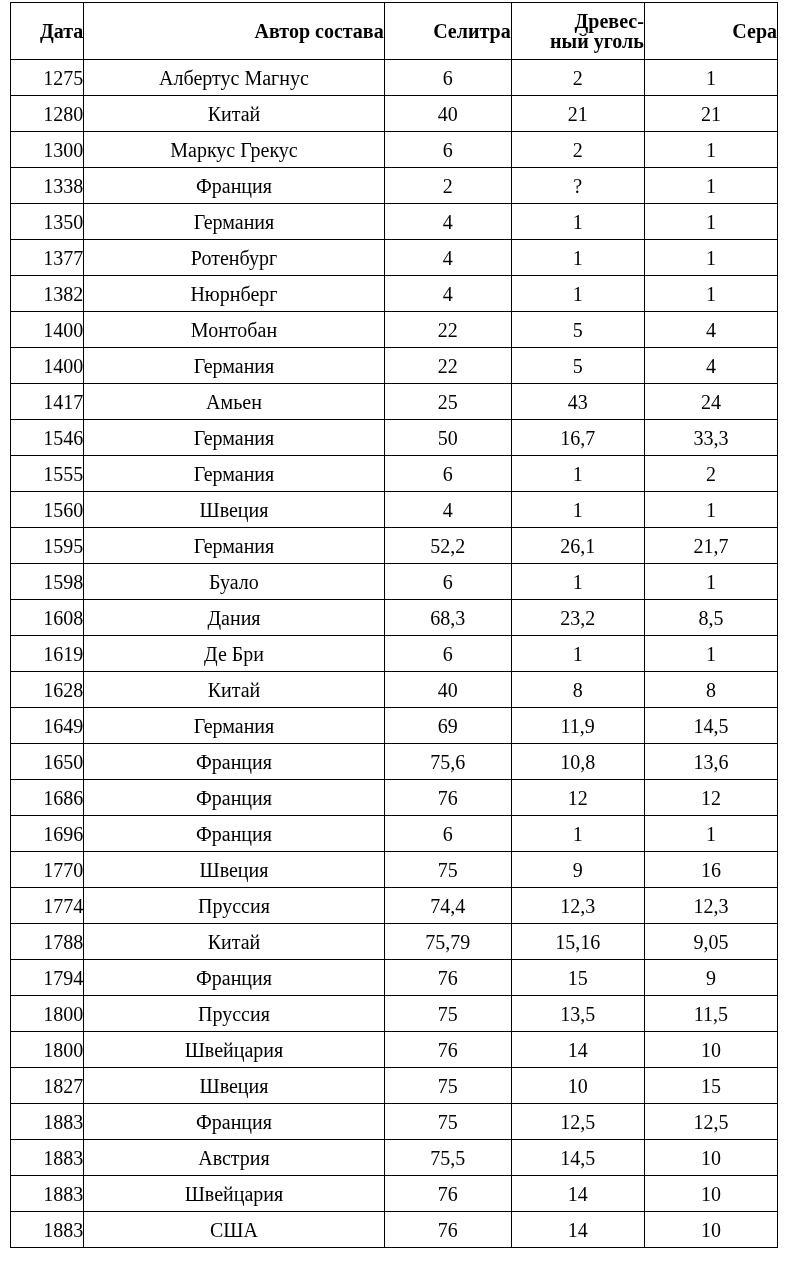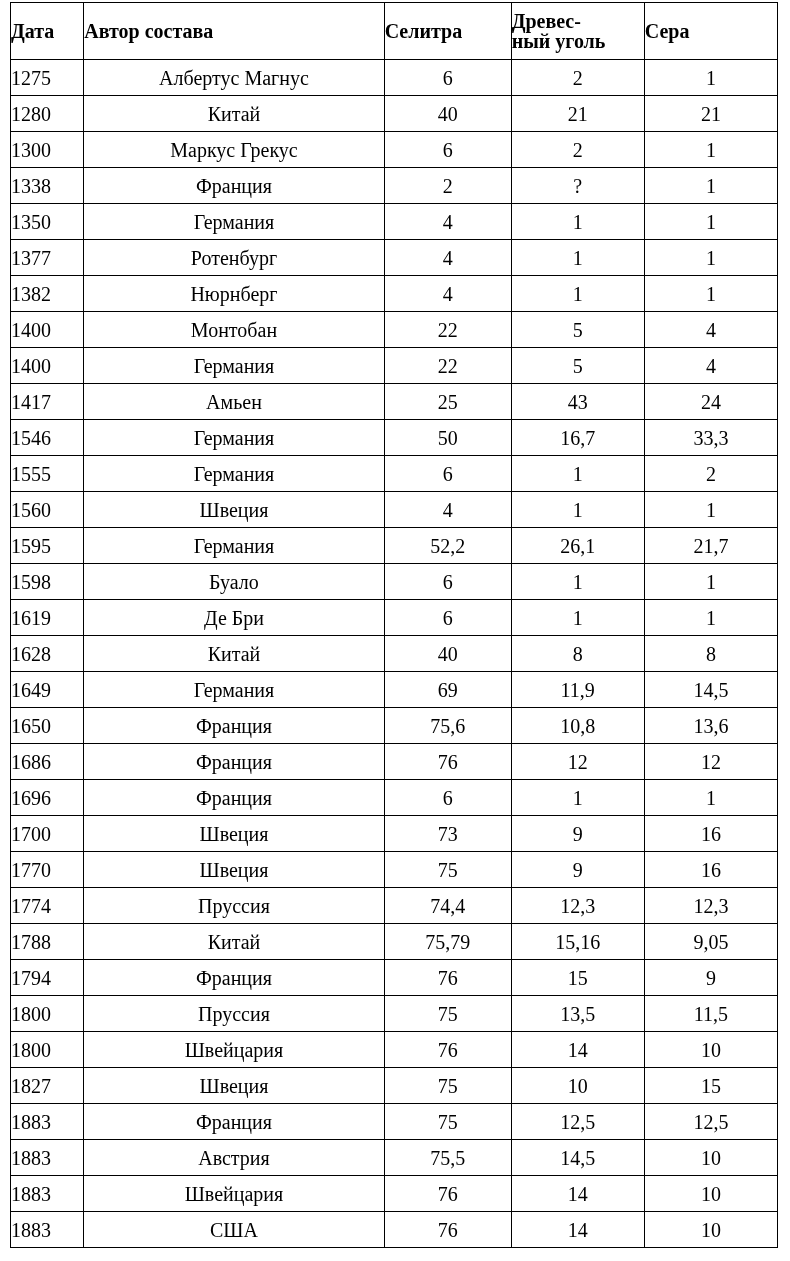--- a/index.html
+++ b/index.html
@@ -24,37 +24,37 @@
   }
   table.gunpowder-table th,
   table.gunpowder-table td {
     border: 1px solid #000000;
     padding: 0;
     font-size: 20px;
     line-height: 1.0;
   }
   thead th {
     font-weight: bold;
-    text-align: left;
+    text-align: right;
     vertical-align: middle;
     height: 56px;
     padding: 2px 4px;
   }
   th.th-date { width: 70px; }
   th.th-author { width: 290px; }
   th.th-saltpeter { width: 122px; margin-left: 11px; }
   th.th-charcoal { width: 128px; font-size: 17px; line-height: 1.12; margin-top: 45px; }
   th.th-sulphur { width: 128px; }
 
   tbody td {
     height: 35px;
     vertical-align: middle;
   }
   td.c-date {
-    text-align: left;
+    text-align: right;
     padding: 0 2px;
     margin-left: 28px;
   }
   td.c-author {
     text-align: center;
     padding: 0 0 0 8px;
   }
   td.c-num {
     text-align: center;
     padding: 0 2px;
@@ -177,20 +177,27 @@
           <td class="c-num">21,7</td>
         </tr>
         <tr>
           <td class="c-date">1598</td>
           <td class="c-author">Буало</td>
           <td class="c-num">6</td>
           <td class="c-num">1</td>
           <td class="c-num">1</td>
         </tr>
         <tr>
+          <td class="c-date">1608</td>
+          <td class="c-author">Дания</td>
+          <td class="c-num">68,3</td>
+          <td class="c-num">23,2</td>
+          <td class="c-num">8,5</td>
+        </tr>
+        <tr>
           <td class="c-date">1619</td>
           <td class="c-author">Де Бри</td>
           <td class="c-num">6</td>
           <td class="c-num">1</td>
           <td class="c-num">1</td>
         </tr>
         <tr>
           <td class="c-date">1628</td>
           <td class="c-author">Китай</td>
           <td class="c-num">40</td>
@@ -219,27 +226,20 @@
           <td class="c-num">12</td>
         </tr>
         <tr>
           <td class="c-date">1696</td>
           <td class="c-author">Франция</td>
           <td class="c-num">6</td>
           <td class="c-num">1</td>
           <td class="c-num">1</td>
         </tr>
         <tr>
-          <td class="c-date">1700</td>
-          <td class="c-author">Швеция</td>
-          <td class="c-num">73</td>
-          <td class="c-num">9</td>
-          <td class="c-num">16</td>
-        </tr>
-        <tr>
           <td class="c-date">1770</td>
           <td class="c-author">Швеция</td>
           <td class="c-num">75</td>
           <td class="c-num">9</td>
           <td class="c-num">16</td>
         </tr>
         <tr>
           <td class="c-date">1774</td>
           <td class="c-author">Пруссия</td>
           <td class="c-num">74,4</td>

